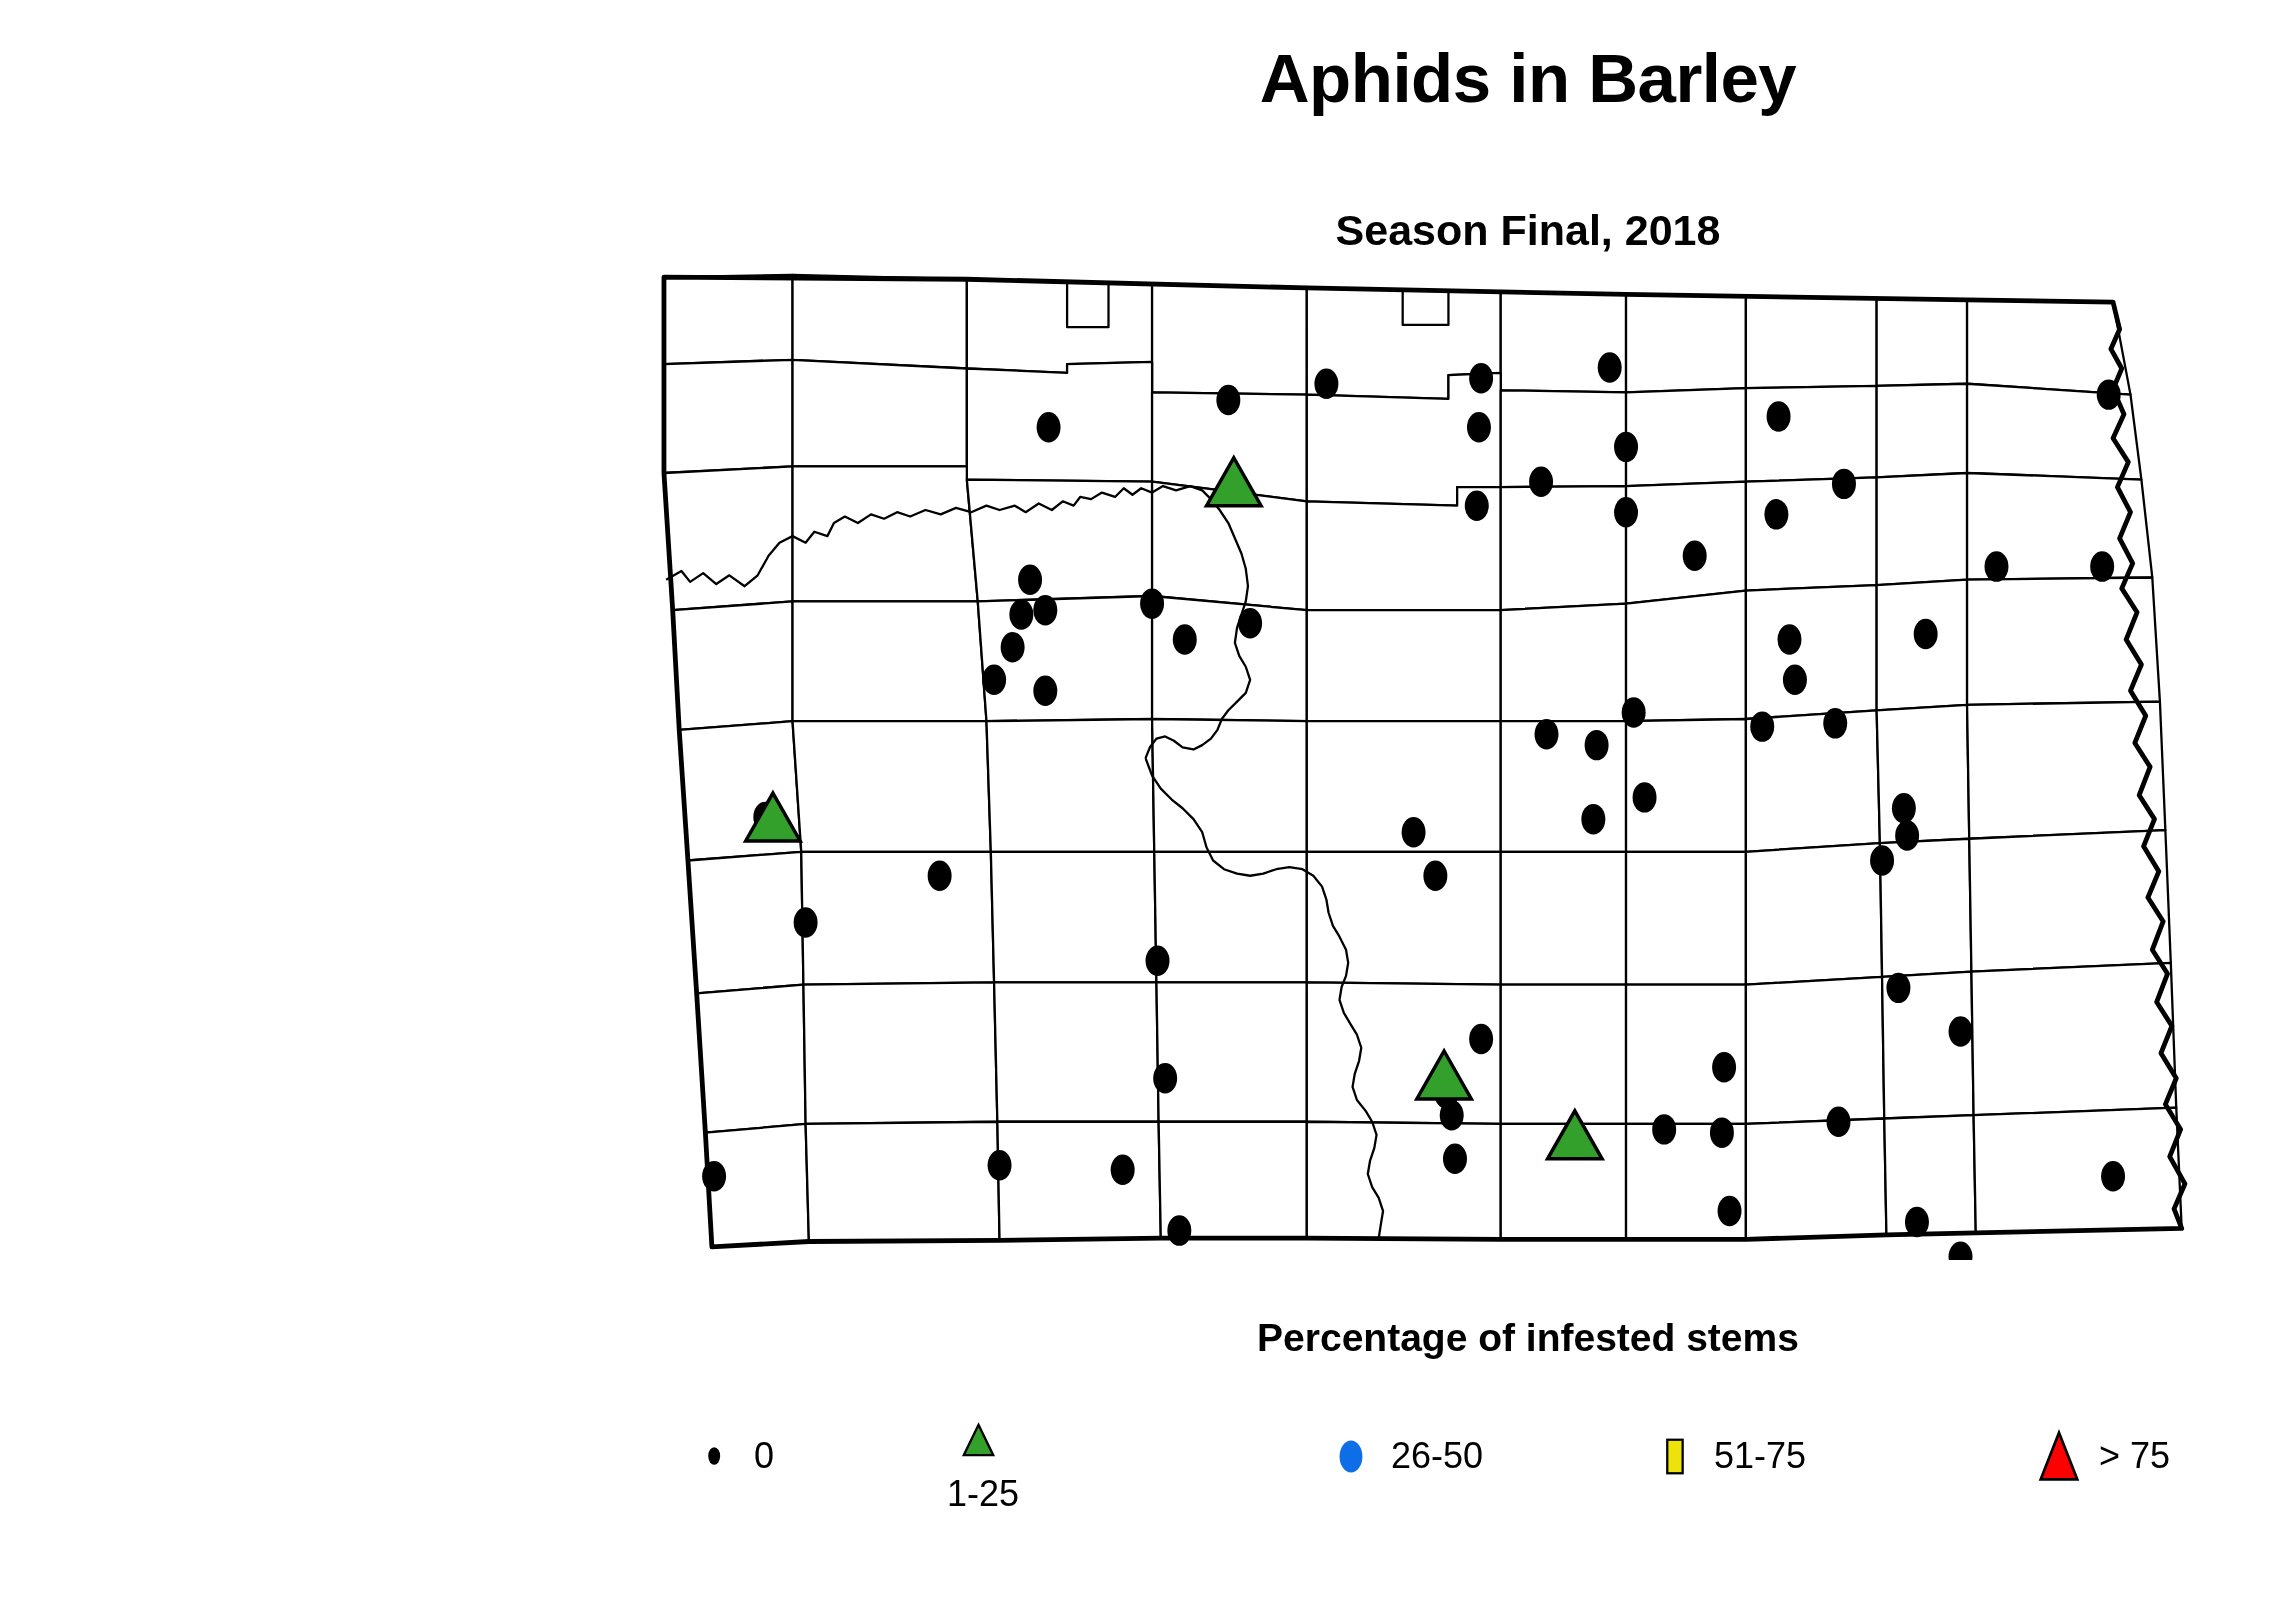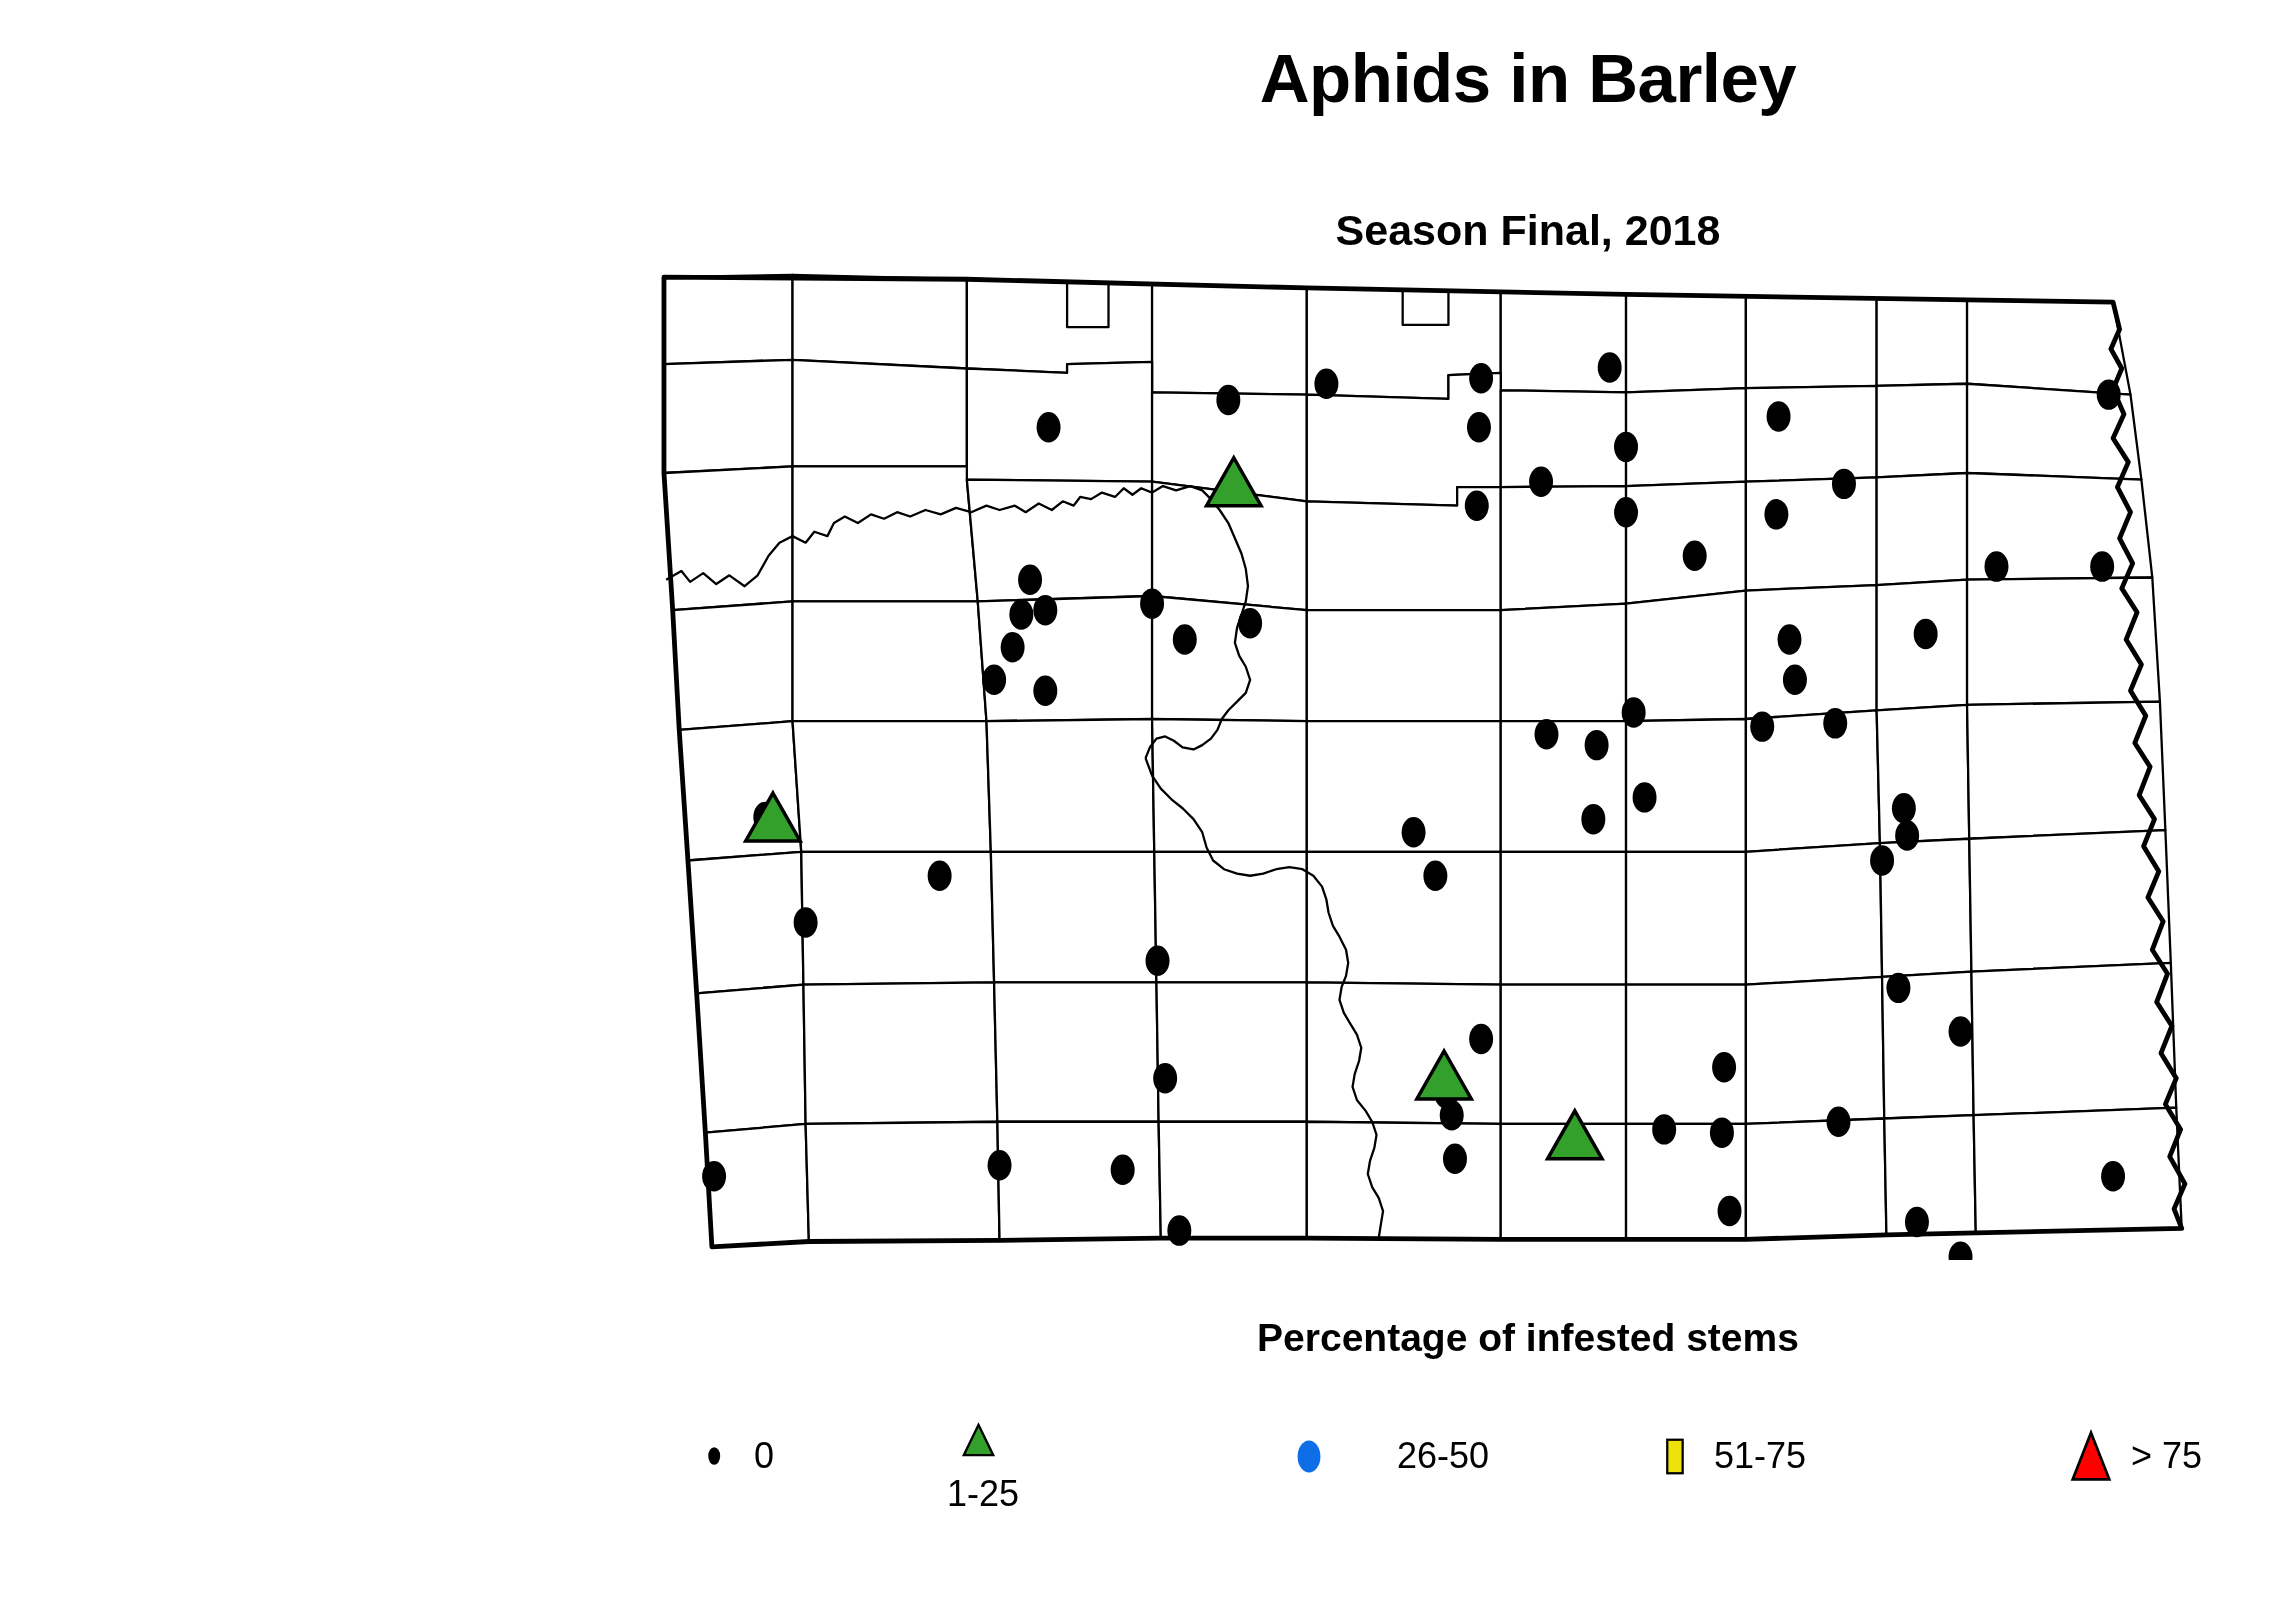--- a/index.html
+++ b/index.html
@@ -354,39 +354,39 @@
 
     <div class="legend-item" style="left:253px;flex-direction:column;">
       <span class="legend-swatch">
         <svg width="35" height="36" viewBox="0 0 76 78">
             <polygon points="38,6 70,72 6,72" fill="#33a02c" stroke="#000000" stroke-width="5"></polygon>
           </svg>
       </span>
       <span class="legend-label">1-25</span>
     </div>
 
-    <div class="legend-item" style="left:595px;gap:48px;">
+    <div class="legend-item" style="left:637px;">
       <span class="legend-swatch">
         <svg width="32" height="39" viewBox="0 0 70 84">
             <ellipse cx="35" cy="42" rx="25" ry="35" fill="#0d6ee8"></ellipse>
           </svg>
       </span>
       <span class="legend-label">26-50</span>
     </div>
 
     <div class="legend-item" style="left:960px;">
       <span class="legend-swatch">
         <svg width="29" height="39" viewBox="0 0 64 86">
             <rect x="16" y="6" width="34" height="74" fill="#ede20a" stroke="#000000" stroke-width="5"></rect>
           </svg>
       </span>
       <span class="legend-label">51-75</span>
     </div>
 
-    <div class="legend-item" style="left:1377px;">
+    <div class="legend-item" style="left:1345px;">
       <span class="legend-swatch">
         <svg width="44" height="53" viewBox="0 0 96 116">
             <polygon points="48,6 88,108 8,108" fill="#ff0000" stroke="#000000" stroke-width="6"></polygon>
           </svg>
       </span>
       <span class="legend-label">&gt; 75</span>
     </div>
 
   </div>
 </div>

